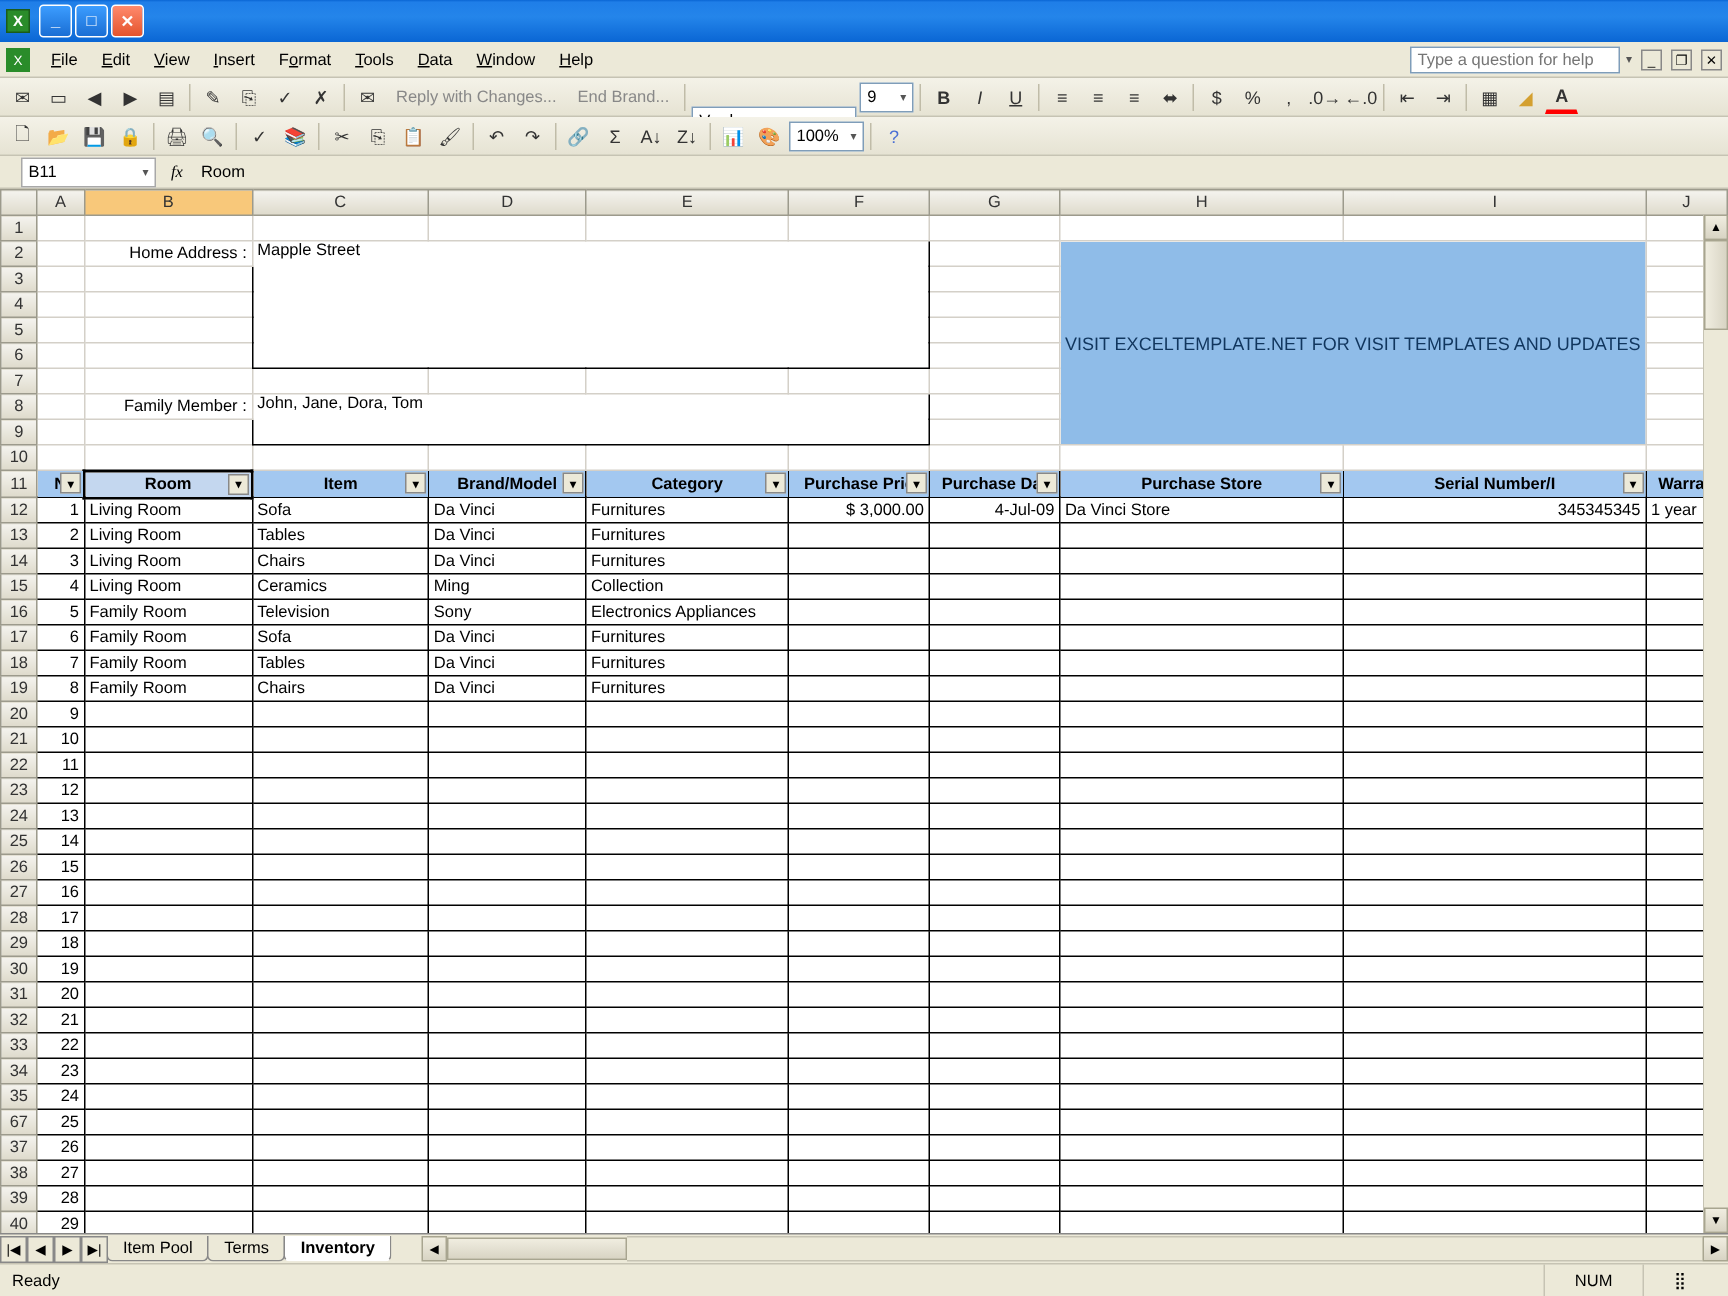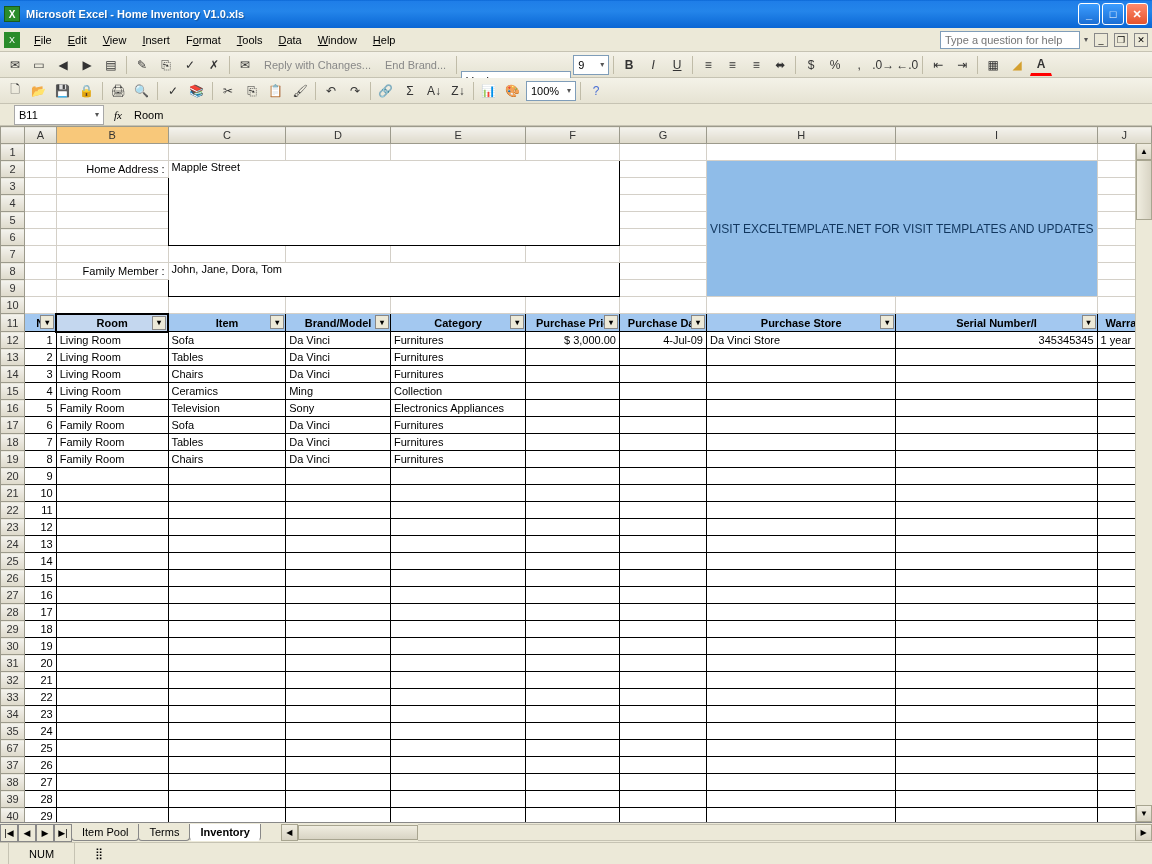--- a/index.html
+++ b/index.html
@@ -75,21 +75,20 @@
 
 .statusbar { height: 22px; background: #ece9d8; border-top: 1px solid #c6c3b3; display: flex; align-items: center; padding: 0 8px; font-size: 11px;}
 .statusbar .status-left { flex: 1; }
 .statusbar .status-indicator { padding: 0 20px; border-left:1px solid #c6c3b3; height:100%; display:flex;align-items:center;text-align:right;}
 </style>
 </head>
 <body>
 
 <div class="titlebar">
   <div class="app-icon">X</div>
-  <div class="titlebar-text">Microsoft Excel - Home Inventory V1.0.xls</div>
   <div class="win-btns">
     <div class="win-btn min">_</div>
     <div class="win-btn max">□</div>
     <div class="win-btn close">✕</div>
   </div>
 </div>
 
 <div class="menubar">
   <div class="app-icon-small">X</div>
   <div class="menu-item"><u>F</u><span title="File">ile</span></div>
@@ -729,15 +728,16 @@
   <div class="sheet-tab active">Inventory</div>
   <div class="hscroll">
     <div class="sbtn">◀</div>
     <div class="thumb"></div>
     <div class="track"></div>
     <div class="sbtn">▶</div>
   </div>
 </div>
 
 <div class="statusbar">
+  <div class="status-left">Ready</div>
   <div class="status-indicator">NUM</div>
   <div class="status-indicator">⣿</div>
 </div>
 
 </body></html>

